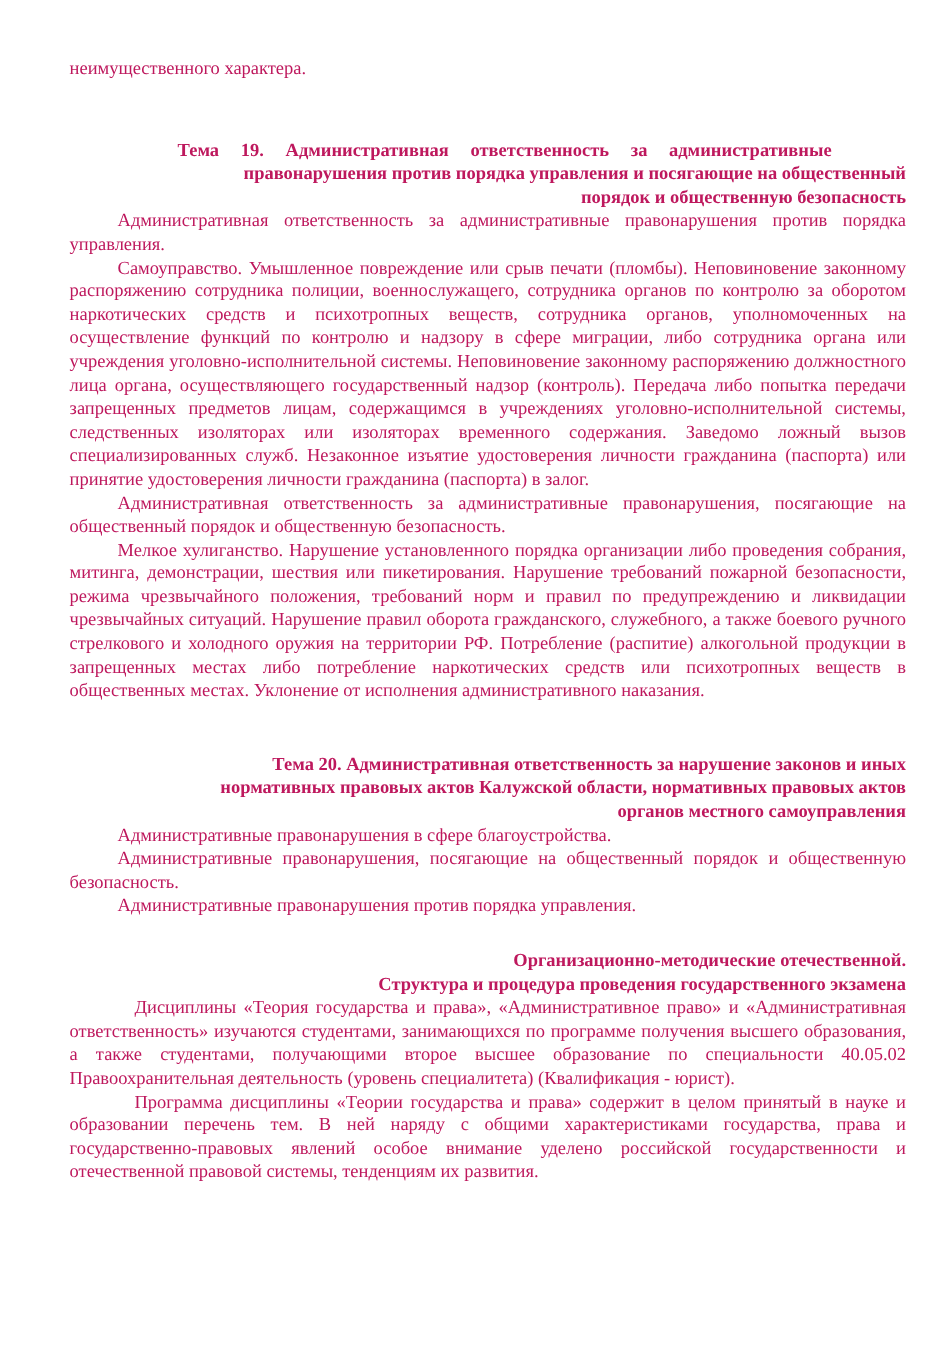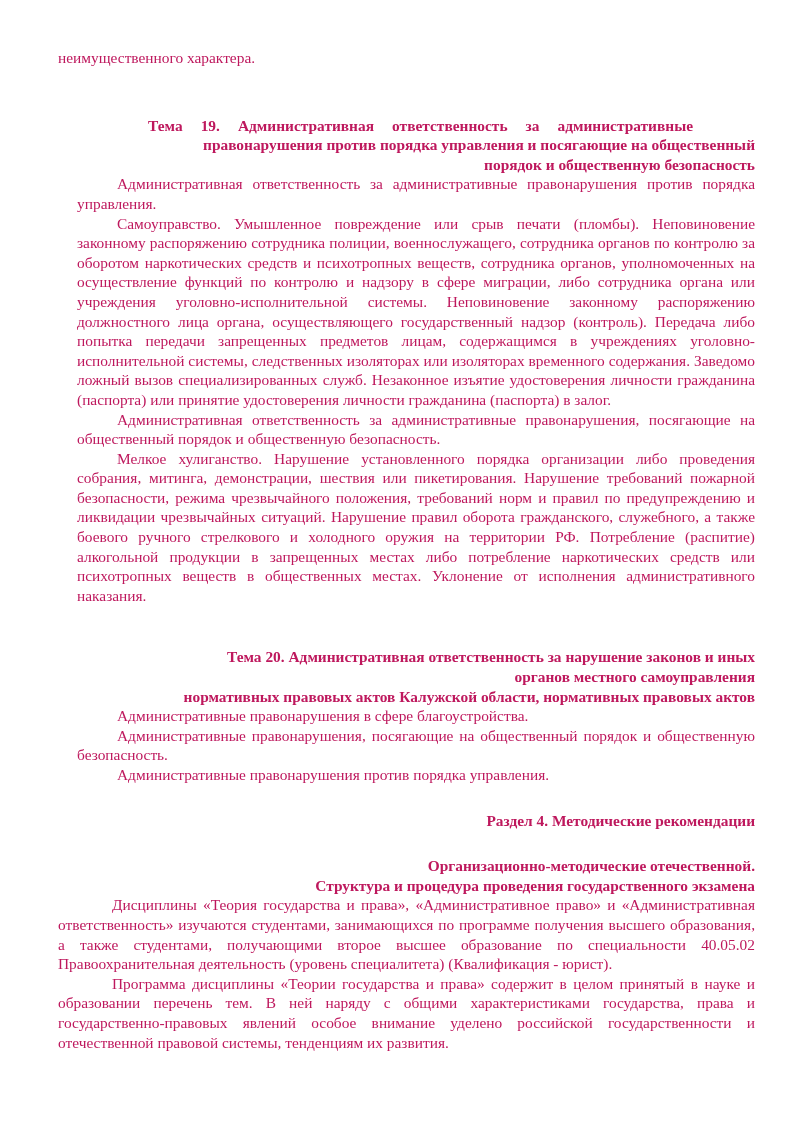--- a/index.html
+++ b/index.html
@@ -3,21 +3,21 @@
 <meta charset="utf-8">
 <style>
   html, body { margin: 0; padding: 0; background: #ffffff; }
   body { width: 793px; height: 1123px; position: relative; overflow: hidden; }
   .page {
     position: absolute; left: 58px; top: 48px; width: 697px;
     font-family: "Liberation Serif", serif;
     font-size: 15.4px; line-height: 19.6px; color: #be185d;
   }
   p { margin: 0; text-align: justify; }
-  .indent { text-indent: 40px; margin-left: 19px; }
+  .indent { text-indent: 40px; }
   .indent2 { text-indent: 54px; }
   h2 {
     margin: 0; font-size: 15.4px; line-height: 19.6px; font-weight: bold;
     text-align: right;
   }
   .t19 { margin-top: 20px; }
   .t19 .l1 { text-align: justify; text-align-last: justify; padding: 0 62px 0 90px; margin-top: 48px; }
   .t20 { margin-top: 42px; }
   .sec4 { margin-top: 26px; }
   .orgmeth { margin-top: 26px; }
@@ -33,28 +33,27 @@
     <h2>правонарушения против порядка управления и посягающие на общественный</h2>
     <h2>порядок и общественную безопасность</h2>
   </div>
   <p class="indent">Административная ответственность за административные правонарушения против порядка управления.</p>
   <p class="indent">Самоуправство. Умышленное повреждение или срыв печати (пломбы). Неповиновение законному распоряжению сотрудника полиции, военнослужащего, сотрудника органов по контролю за оборотом наркотических средств и психотропных веществ, сотрудника органов, уполномоченных на осуществление функций по контролю и надзору в сфере миграции, либо сотрудника органа или учреждения уголовно-исполнительной системы. Неповиновение законному распоряжению должностного лица органа, осуществляющего государственный надзор (контроль). Передача либо попытка передачи запрещенных предметов лицам, содержащимся в учреждениях уголовно-исполнительной системы, следственных изоляторах или изоляторах временного содержания. Заведомо ложный вызов специализированных служб. Незаконное изъятие удостоверения личности гражданина (паспорта) или принятие удостоверения личности гражданина (паспорта) в залог.</p>
   <p class="indent">Административная ответственность за административные правонарушения, посягающие на общественный порядок и общественную безопасность.</p>
   <p class="indent">Мелкое хулиганство. Нарушение установленного порядка организации либо проведения собрания, митинга, демонстрации, шествия или пикетирования. Нарушение требований пожарной безопасности, режима чрезвычайного положения, требований норм и правил по предупреждению и ликвидации чрезвычайных ситуаций. Нарушение правил оборота гражданского, служебного, а также боевого ручного стрелкового и холодного оружия на территории РФ. Потребление (распитие) алкогольной продукции в запрещенных местах либо потребление наркотических средств или психотропных веществ в общественных местах. Уклонение от исполнения административного наказания.</p>
 
   <div class="t20">
     <h2>Тема 20. Административная ответственность за нарушение законов и иных</h2>
+    <h2>нормативных правовых актов Калужской области, нормативных правовых актов</h2>
     <h2>органов местного самоуправления</h2>
-    <h2>нормативных правовых актов Калужской области, нормативных правовых актов</h2>
   </div>
   <p class="indent">Административные правонарушения в сфере благоустройства.</p>
   <p class="indent">Административные правонарушения, посягающие на общественный порядок и общественную безопасность.</p>
   <p class="indent">Административные правонарушения против порядка управления.</p>
 
-  <h2 class="sec4">Раздел 4. Методические рекомендации</h2>
 
   <div class="orgmeth">
     <h2>Организационно-методические отечественной.</h2>
     <h2>Структура и процедура проведения государственного экзамена</h2>
   </div>
   <p class="indent2">Дисциплины «Теория государства и права», «Административное право» и «Административная ответственность» изучаются студентами, занимающихся по программе получения высшего образования, а также студентами, получающими второе высшее образование по специальности 40.05.02 Правоохранительная деятельность (уровень специалитета) (Квалификация - юрист).</p>
   <p class="indent2">Программа дисциплины «Теории государства и права» содержит в целом принятый в науке и образовании перечень тем. В ней наряду с общими характеристиками государства, права и государственно-правовых явлений особое внимание уделено российской государственности и отечественной правовой системы, тенденциям их развития.</p>
 </div>
 
 </body></html>

